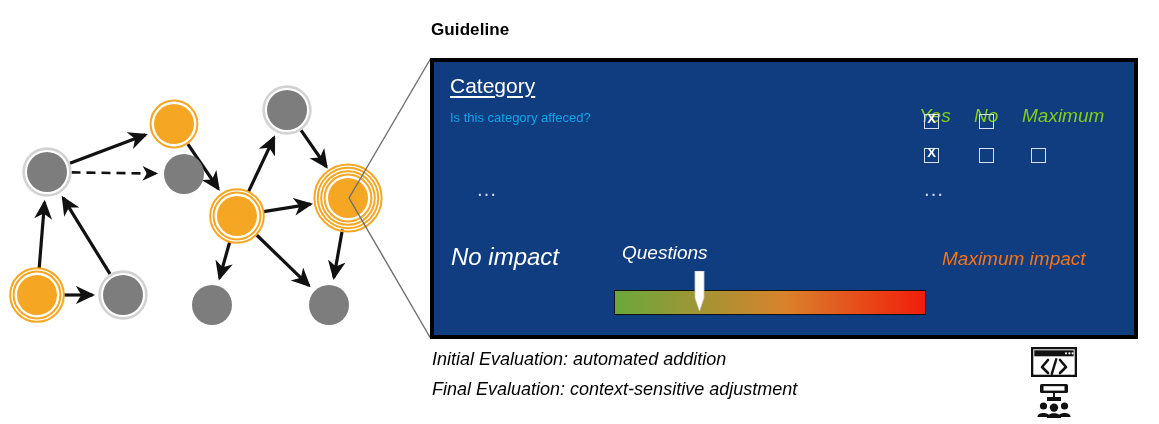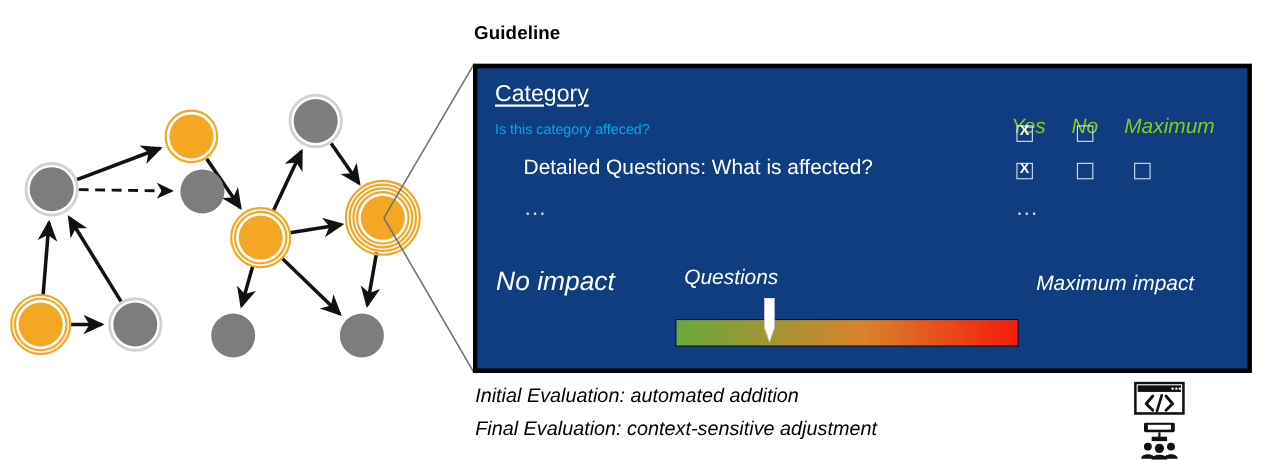--- a/index.html
+++ b/index.html
@@ -37,21 +37,21 @@
   .cbx.checked::after{content:"X";position:absolute;left:0;right:0;top:-4px;
       text-align:center;font-size:13px;font-weight:bold;color:#fff;
       font-family:"Liberation Sans",sans-serif;}
   .r1{top:52px;} .r2{top:86px;}
   .c-yes{left:490px;} .c-no{left:545px;} .c-unsure{left:597px;}
   .dots-right{position:absolute;left:489px;top:115px;font-size:21px;color:#c9d4e6;letter-spacing:2px;}
 
   .noimpact{position:absolute;left:16px;top:180px;font-size:24px;color:#fff;
       font-style:italic;line-height:1.25;width:110px;}
   .evallabel{position:absolute;left:188px;top:180px;font-size:19px;color:#fff;font-style:italic;}
-  .maximpact{position:absolute;left:508px;top:186px;font-size:19px;color:#ffffff;font-style:italic;}
+  .maximpact{position:absolute;left:508px;top:186px;font-size:19px;color:#f97316;font-style:italic;}
 
   #slider{position:absolute;left:180px;top:228px;width:312px;height:25px;
       border:1.5px solid #101010;box-sizing:border-box;}
   #sliderfill{width:100%;height:100%;}
   #knob{position:absolute;top:-20px;width:13px;height:42px;}
 
   
   .legend{position:absolute;font-style:italic;font-size:18px;color:#000;}
   .legend1{left:432px;top:333px;}
   .legend2{left:432px;top:363px;}
@@ -136,21 +136,20 @@
   </svg>
 
   <div id="guideline-title">Guideline</div>
 
   <div id="panel">
 
     <div class="cat">Category</div>
 
     <div class="q1">Is this category affeced?</div>
 
-    <div class="q2">Detailed Questions: What is affected?</div>
 
     <div class="dots-left">…</div>
 
     <div class="colhead ch-yes">Yes</div>
     <div class="colhead ch-no">No</div>
     <div class="colhead ch-unsure">Maximum</div>
 
     <div class="cbx checked r1 c-yes"></div>
     <div class="cbx r1 c-no"></div>
 

